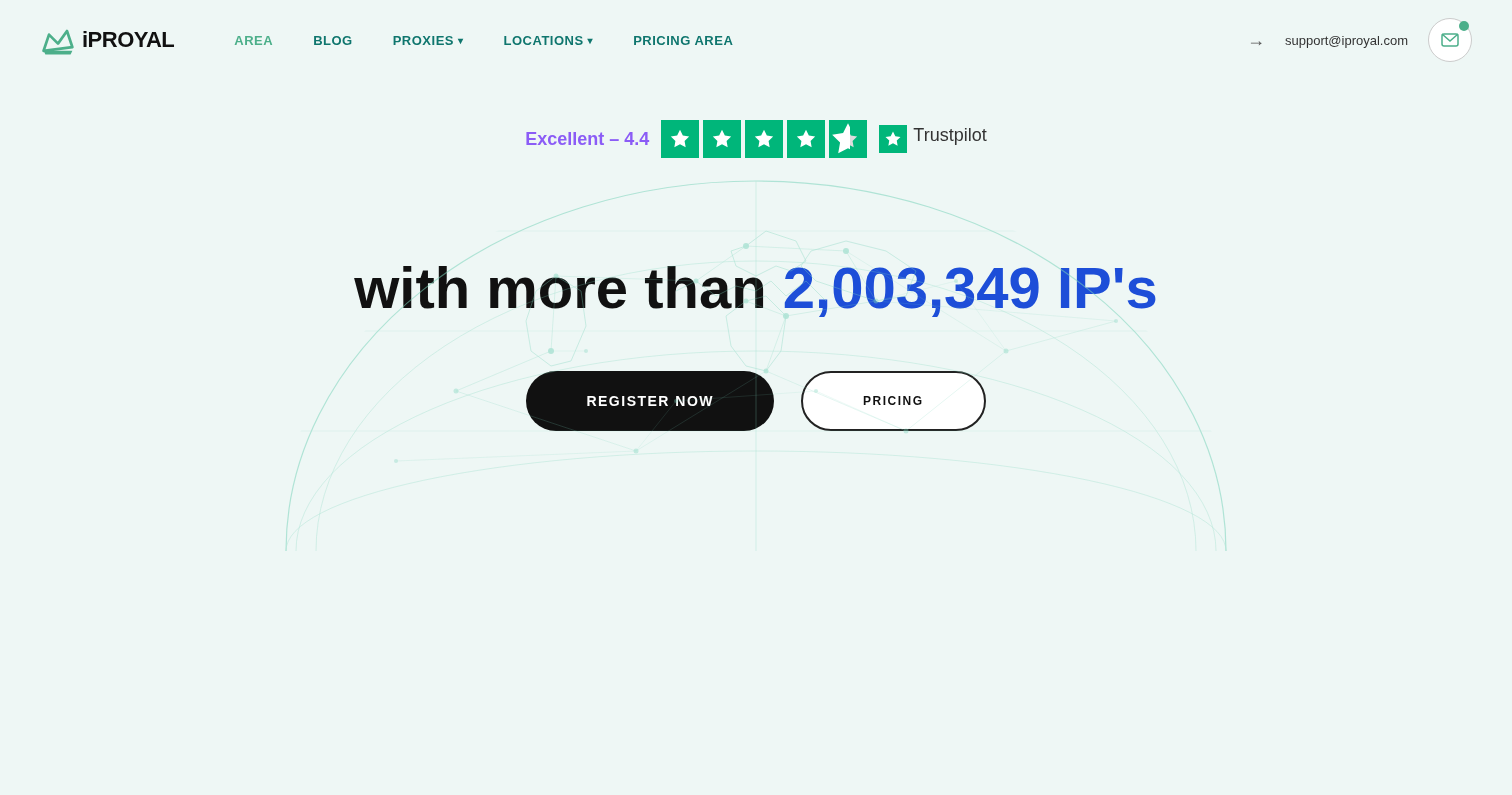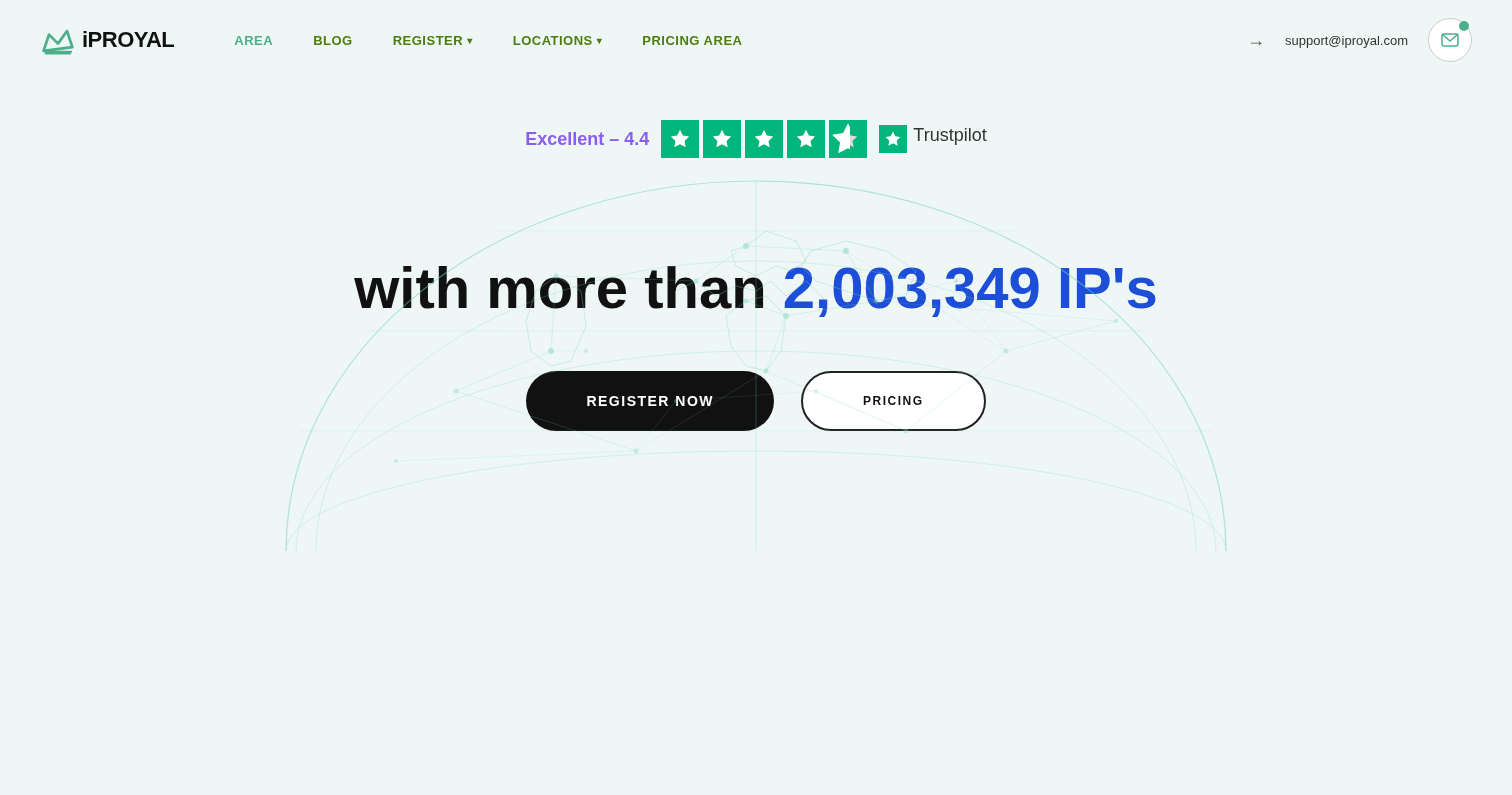--- a/index.html
+++ b/index.html
@@ -44,21 +44,21 @@
     .nav-links {
       display: flex;
       align-items: center;
       gap: 40px;
       flex: 1;
     }
 
     .nav-link {
       font-size: 13px;
       font-weight: 700;
-      color: #4d7c0f;
+      color: #0f766e;
       text-decoration: none;
       letter-spacing: 0.5px;
       cursor: pointer;
     }
 
     .nav-link.active {
       color: #4caf8a;
     }
 
     .nav-link-dropdown {
@@ -250,21 +250,21 @@
     <svg class="logo-icon" viewBox="0 0 40 40">
       <polygon points="4,32 10,14 20,24 30,10 36,28" fill="none" stroke="#4caf8a" stroke-width="3" stroke-linejoin="round"></polygon>
       <polygon points="4,32 36,32 34,36 6,36" fill="#4caf8a"></polygon>
     </svg>
     <span class="logo-text">iPROYAL</span>
   </div>
 
   <div class="nav-links">
     <a class="nav-link active">AREA</a>
     <a class="nav-link">BLOG</a>
-    <a class="nav-link nav-link-dropdown">REGISTER</a>
+    <a class="nav-link nav-link-dropdown">PROXIES</a>
     <a class="nav-link nav-link-dropdown">LOCATIONS</a>
     <a class="nav-link">PRICING AREA</a>
   </div>
 
   <div class="nav-right">
     <span class="arrow-icon">→</span>
     <a class="support-email">support@iproyal.com</a>
     <div class="mail-button">
       <svg width="18" height="14" viewBox="0 0 18 14">
         <rect x="1" y="1" width="16" height="12" rx="2" fill="none" stroke="#4caf8a" stroke-width="1.5"></rect>

